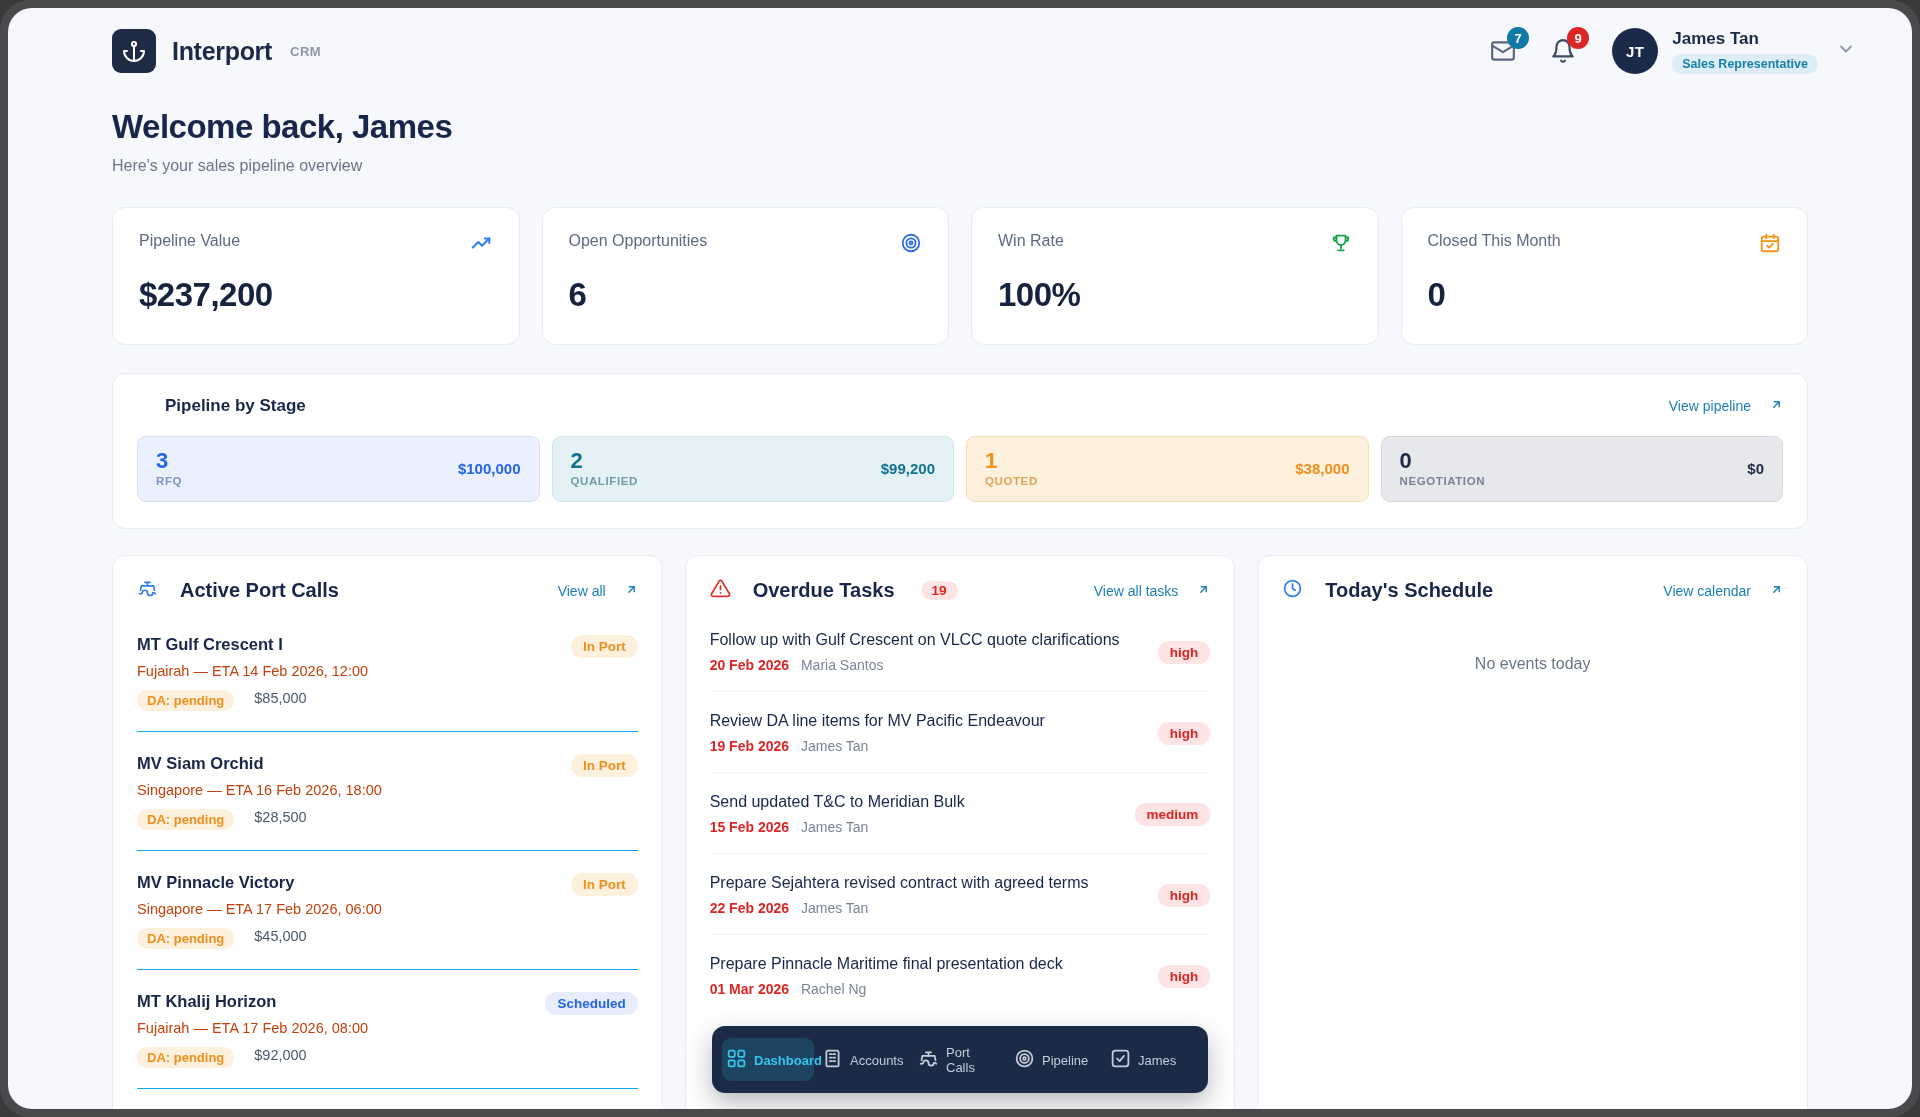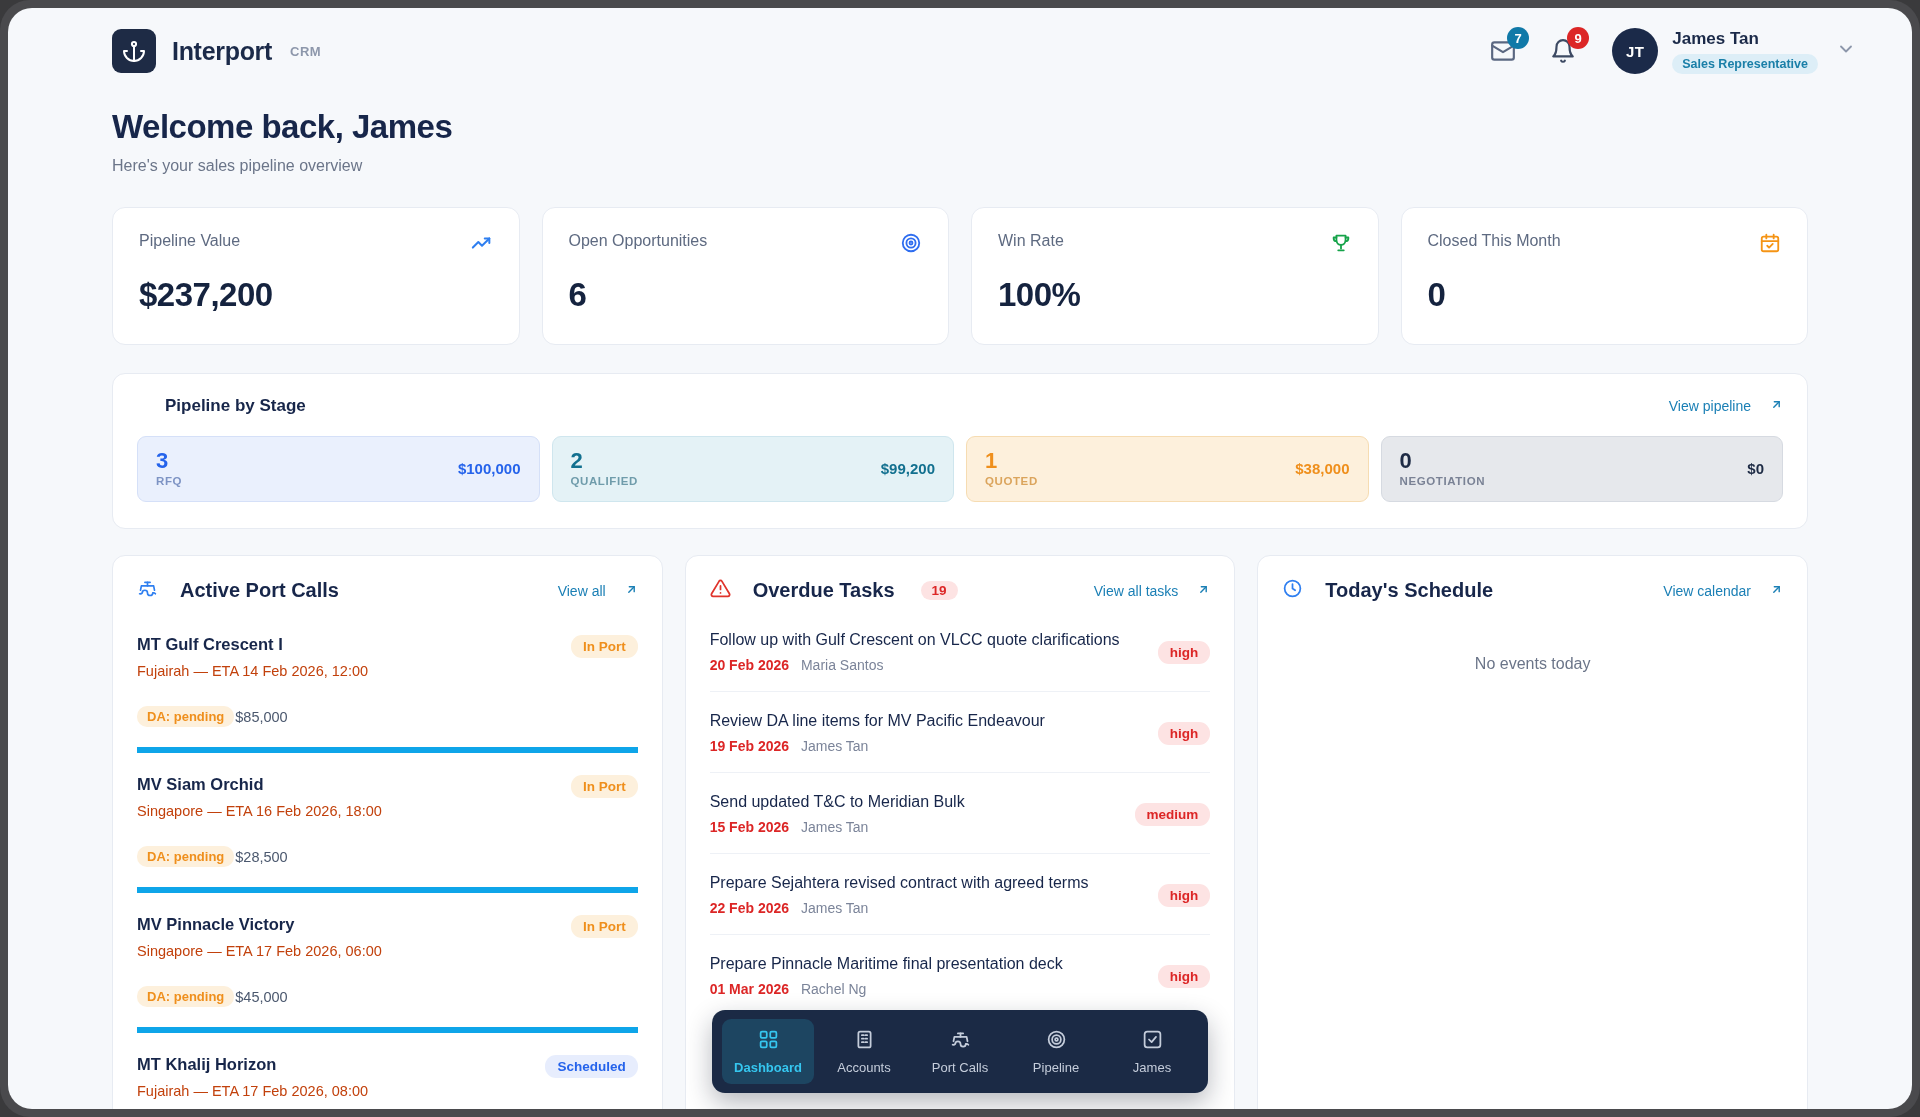--- a/index.html
+++ b/index.html
@@ -135,25 +135,25 @@
   }
   .col-title-wrap { display: flex; align-items: center; gap: 22px; }
   .col-title { font-size: 20px; font-weight: bold; color: #17264a; }
   .count-pill {
     background: #fde3e3; color: #dc2626; font-size: 13.5px; font-weight: bold;
     border-radius: 11px; padding: 2px 11px; margin-left: 4px;
   }
 
   
   .pc-list { padding: 10px 24px 0 24px; }
-  .pc-item { padding: 22px 0 20px 0; border-bottom: 6px solid #0ea5e9; position: relative; }
+  .pc-item { padding: 22px 0 20px 0; border-bottom: 1px solid #0ea5e9; position: relative; }
   .pc-item:last-child { border-bottom: none; }
   .pc-name { font-size: 16.5px; font-weight: bold; color: #17264a; }
   .pc-meta { font-size: 14.5px; color: #c2410c; margin-top: 9px; }
-  .pc-bottom { display: flex; align-items: center; gap: 1px; margin-top: 27px; }
+  .pc-bottom { display: flex; align-items: flex-start; gap: 20px; margin-top: 11px; }
   .da-pill {
     background: #fdf0dc; color: #ef8f1c; font-size: 13px; font-weight: bold;
     border-radius: 10px; padding: 3px 10px;
   }
   .pc-amt { font-size: 14.5px; color: #4b586e; }
   .pc-status {
     position: absolute; top: 22px; right: 0;
     font-size: 13.5px; font-weight: bold; border-radius: 11px; padding: 4px 12px;
   }
   .pc-status.inport { background: #fdf0dc; color: #ef8f1c; }
@@ -184,21 +184,21 @@
   .bottom-nav {
     position: absolute; left: 50%; transform: translateX(-50%);
     bottom: 16px;
     background: #1b2a45; border-radius: 13px;
     padding: 9px 10px;
     display: flex; align-items: center; gap: 4px;
     box-shadow: 0 10px 26px rgba(16,24,40,.3);
   }
   .nav-item {
     width: 92px; padding: 10px 4px 9px 4px; border-radius: 9px;
-    display: flex; flex-direction: column; align-items: center; gap: 7px;
+    display: flex; flex-direction: row; align-items: center; gap: 7px;
     color: #c5cddb; font-size: 13px;
   }
   .nav-item.active { background: #1d4561; color: #35c6ef; }
   .nav-label { font-size: 13px; }
   .nav-item.active .nav-label { font-weight: bold; }
 </style>
 </head>
 <body>
 
 <div class="device-frame">

